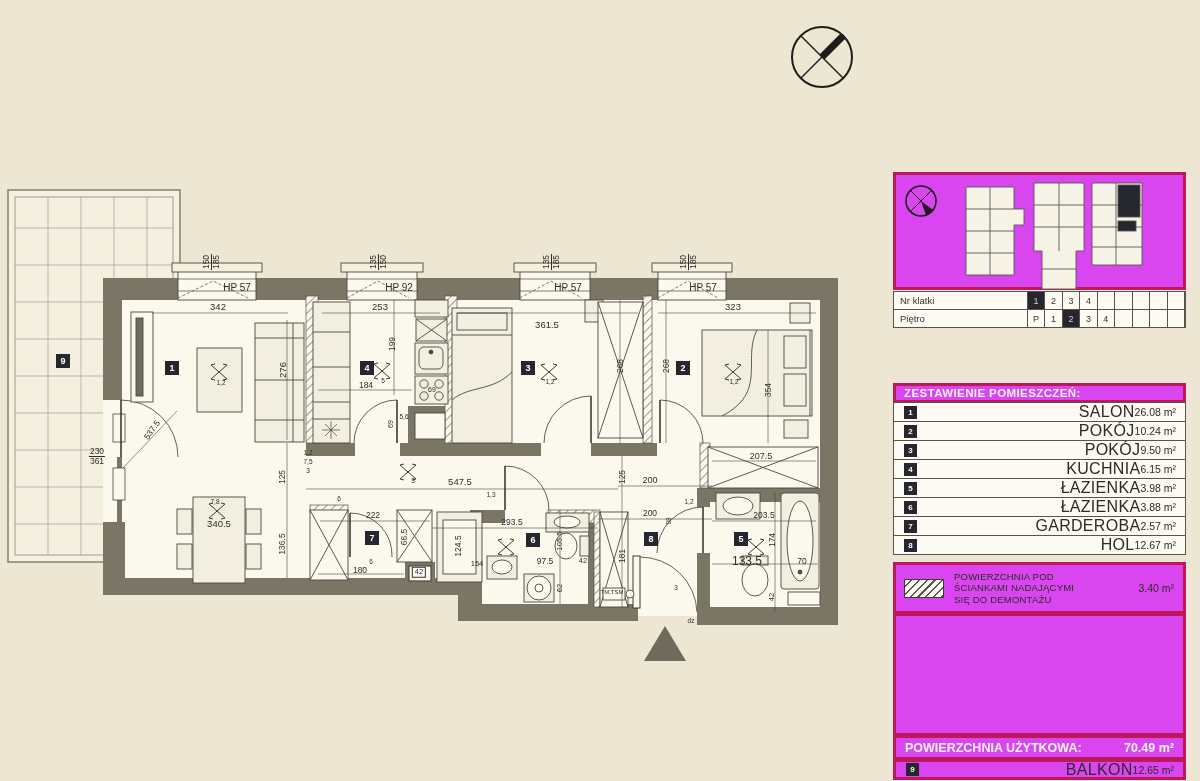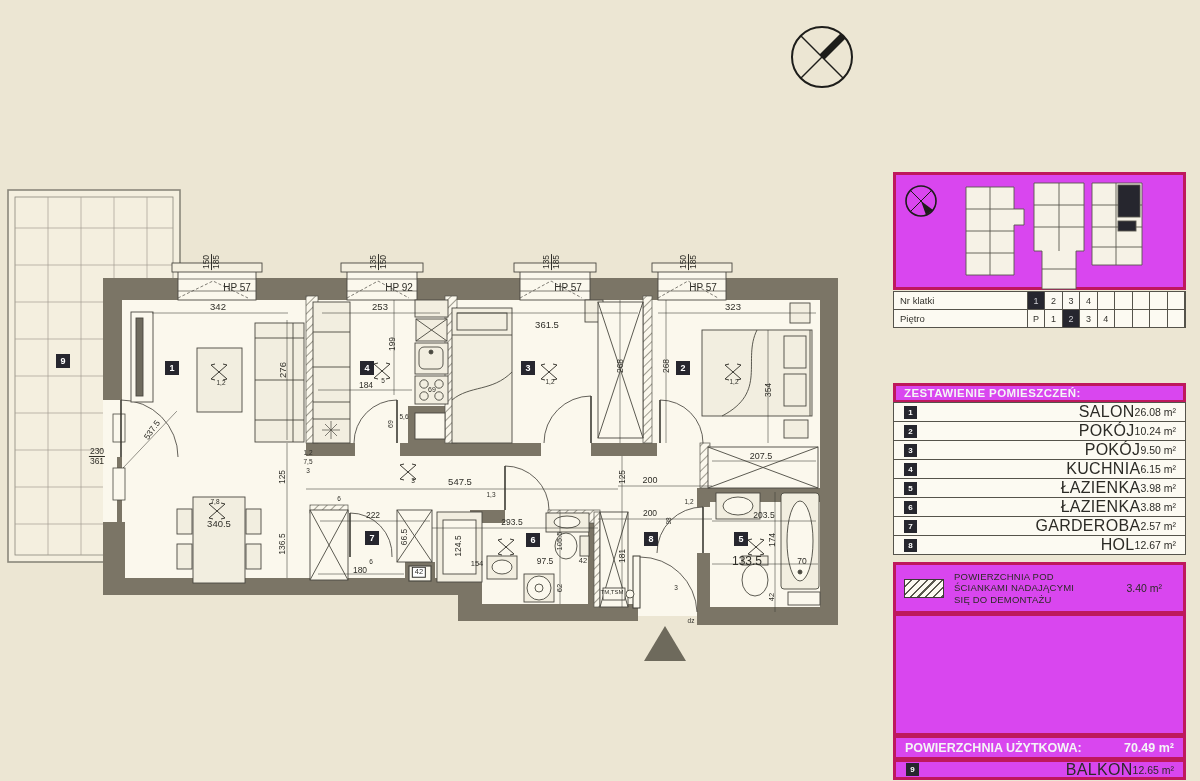--- a/index.html
+++ b/index.html
@@ -31,21 +31,21 @@
   #rooms{top:403px;height:160px;border:none;background:transparent;}
   .room-row{display:flex;align-items:center;height:20px;box-sizing:border-box;border:1px solid #55534b;margin-top:-1px;background:#fcfaf2;}
   .room-row .rb{width:13px;height:13px;background:#26262e;color:#fff;font-size:8px;font-weight:bold;
         display:flex;align-items:center;justify-content:center;margin:0 9px 0 10px;flex:none;}
   .room-row .rn{flex:1;font-size:16px;letter-spacing:.3px;color:#2c2b26;text-align:right;}
   .room-row .ra{font-size:10.5px;color:#2c2b26;margin-right:9px;}
   .demo{top:562px;height:52px;display:flex;align-items:center;}
   .demo .sw{width:38px;height:17px;margin:0 10px 0 8px;border:1px solid #3c3b34;flex:none;
         background:repeating-linear-gradient(135deg,#fcfaf2 0 4px,#5a584f 4px 5.5px);}
   .demo .dl{flex:1;font-size:9.5px;line-height:11.5px;color:#2c2b26;letter-spacing:.2px;}
-  .demo .ra{font-size:10.5px;color:#2c2b26;margin-right:21px;}
+  .demo .ra{font-size:10.5px;color:#2c2b26;margin-right:9px;}
   .spacer{top:613px;height:123px;}
   .total{top:735px;height:25px;background:#26262e;border:1px solid #26262e;color:#f4f4f6;
         display:flex;align-items:center;justify-content:space-between;font-size:12.5px;font-weight:bold;padding:0 9px;}
   .balkon{top:760px;height:21px;}
 </style>
 </head>
 <body>
 
 <div class="page">
 

